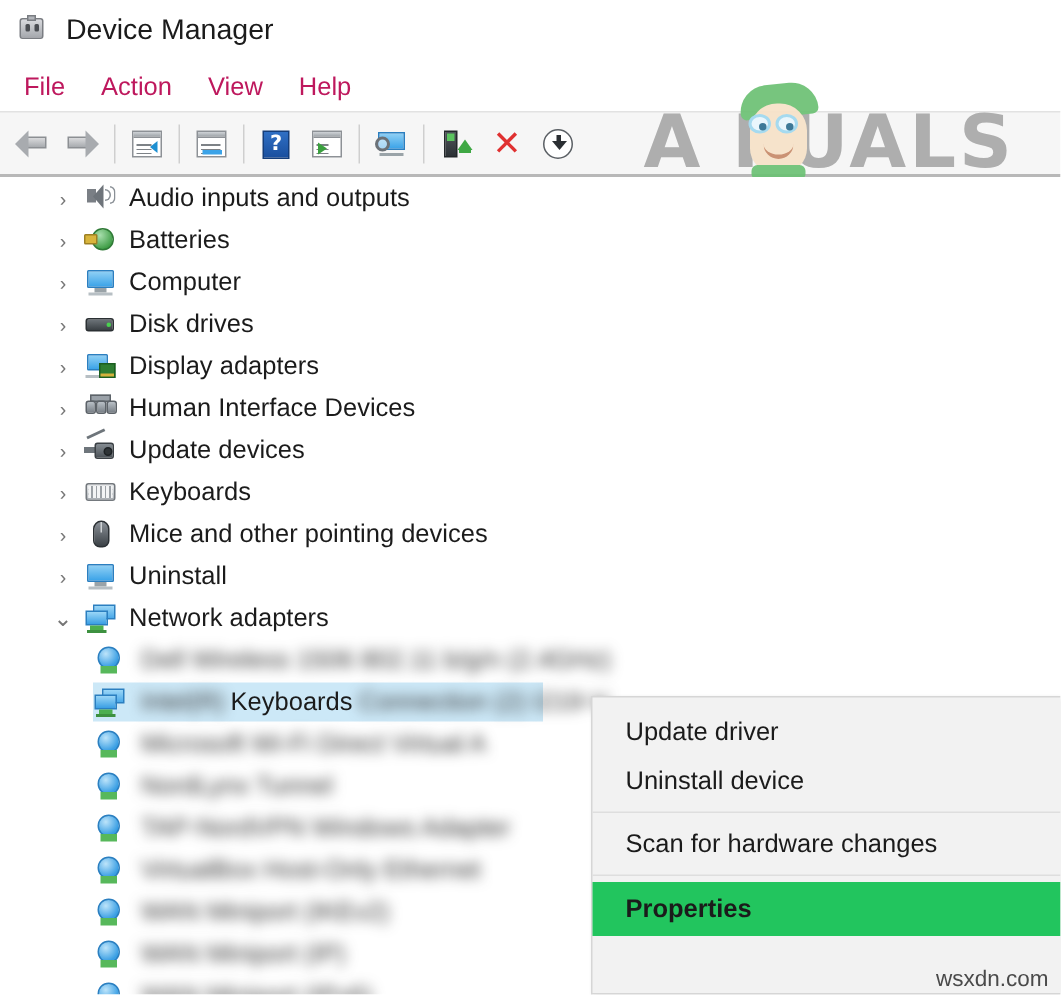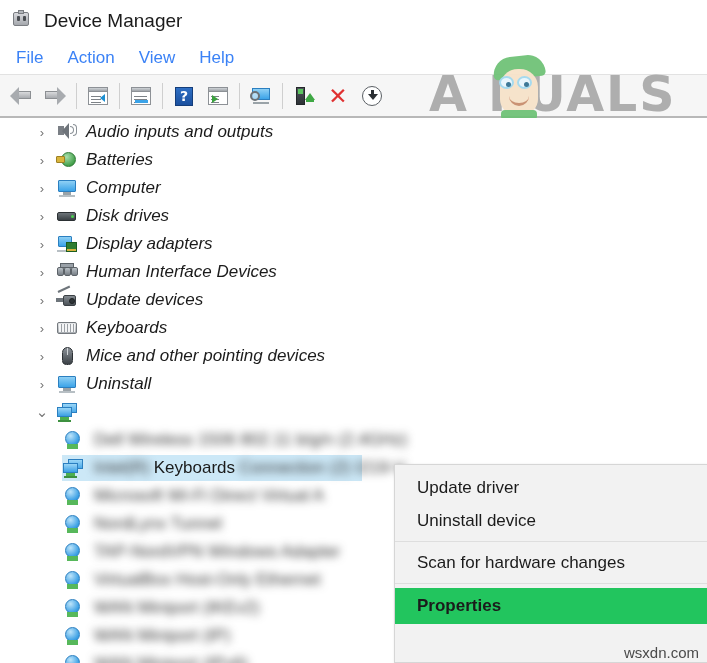--- a/index.html
+++ b/index.html
@@ -32,21 +32,21 @@
     letter-spacing: 0px;
   }
 
   
   #menubar {
     position: absolute; left: 0; top: 42px; width: 707px; height: 32px;
     background: #ffffff;
     display: flex; align-items: center;
   }
   #menubar .menu-item {
-    font-size: 17px; color: #3b82f6;
+    font-size: 17px; color: #be185d;
     padding: 2px 10px;
     margin-left: 4px;
     cursor: default;
   }
   #menubar .menu-item:first-child { margin-left: 6px; }
 
   
   #toolbar {
     position: absolute; left: 0; top: 74px; width: 707px; height: 43px;
     background: #f6f6f6;
@@ -100,21 +100,20 @@
     display: flex; align-items: center; justify-content: center;
     color: #767676; font-size: 13px;
   }
   .tree-row .ico {
     width: 22px; height: 20px; margin-left: 22px; margin-right: 8px;
     position: relative; flex: none;
   }
   .tree-row .lbl {
     font-size: 17px; color: #1b1b1b;
     font-family: "Liberation Sans", sans-serif;
-    font-style: italic;
   }
 
   
   .child-row {
     padding-left: 62px;
     height: 28px;
     display: flex; align-items: center;
     position: relative;
   }
   .child-row .ico {
@@ -637,20 +636,21 @@
     </div>
 
     <div class="tree-row">
       <span class="chev" style="font-size:15px;">⌄</span>
       <span class="ico">
         <span class="net-back"></span>
           <span class="net-front"></span>
         <span class="net-stand"></span>
           <span class="net-base"></span>
       </span>
+      <span class="lbl">Network adapters</span>
     </div>
 
     <div class="child-row">
       <span class="ico">
         <span class="wifi-globe"></span>
           <span class="wifi-foot"></span>
       </span>
       <span class="lbl">Dell Wireless 1506 802.11 b/g/n (2.4GHz)</span>
     </div>
 

